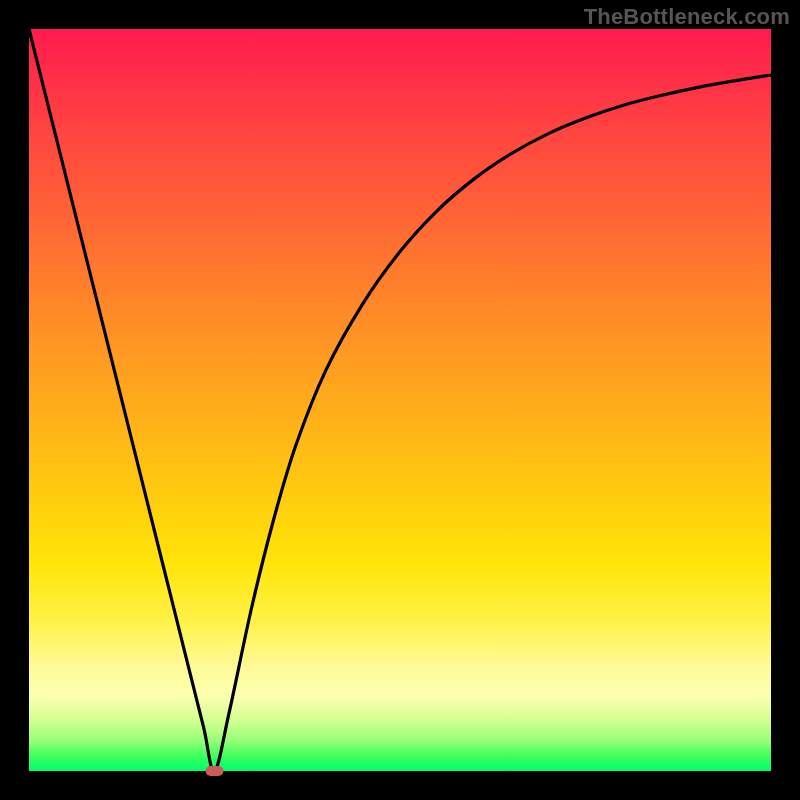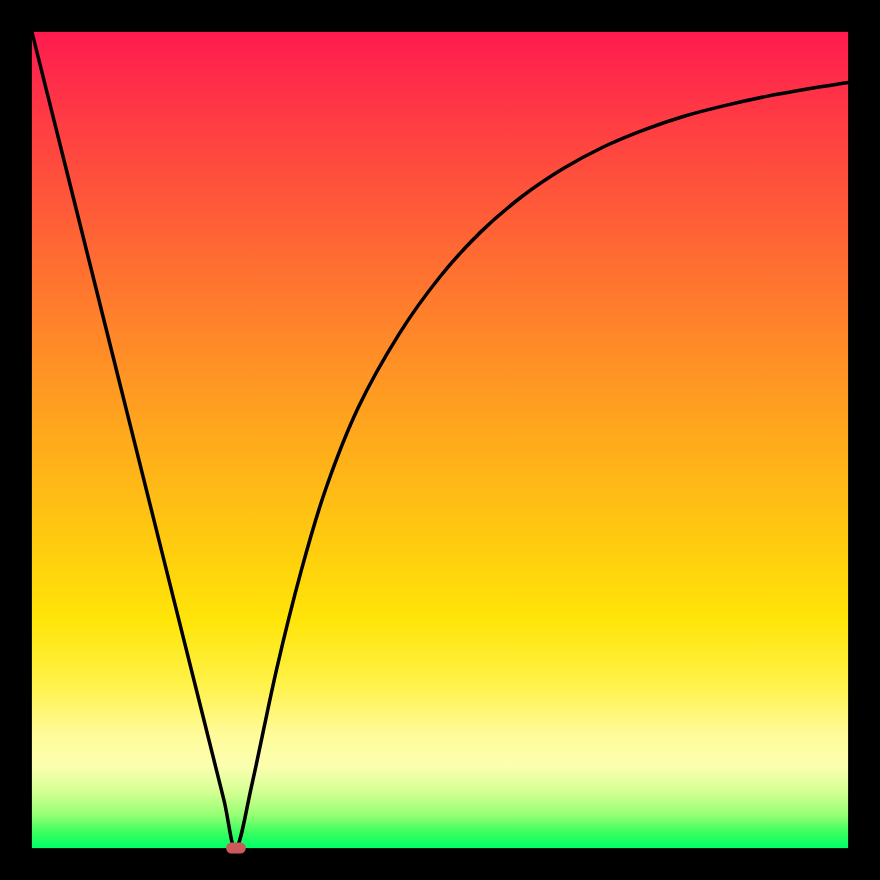--- a/index.html
+++ b/index.html
@@ -69,13 +69,14 @@
 </head>
 <body>
 
 <div class="frame">
   <div class="plot">
     <svg class="curve" viewBox="0 0 742 742" preserveAspectRatio="none">
       <path id="curve-path" fill="none" stroke="#000" stroke-width="3.2" stroke-linejoin="round" stroke-linecap="round" d="M 0.00 0.00 C 3.71 14.84, 14.84 59.36, 22.26 89.04 C 29.68 118.72, 37.10 148.40, 44.52 178.08 C 51.94 207.76, 59.36 237.44, 66.78 267.12 C 74.20 296.80, 81.62 326.48, 89.04 356.16 C 96.46 385.84, 103.88 415.52, 111.30 445.20 C 118.72 474.88, 126.14 504.56, 133.56 534.24 C 140.98 563.92, 149.02 596.07, 155.82 623.28 C 162.62 650.49, 169.42 677.69, 174.37 697.48 C 179.32 717.27, 181.17 744.47, 185.50 742.00 C 189.83 739.53, 194.16 709.85, 200.34 682.64 C 206.52 655.43, 215.18 610.91, 222.60 578.76 C 230.02 546.61, 237.44 516.93, 244.86 489.72 C 252.28 462.51, 258.46 440.25, 267.12 415.52 C 275.78 390.79, 285.67 364.82, 296.80 341.32 C 307.93 317.82, 321.53 294.33, 333.90 274.54 C 346.27 254.75, 358.63 238.06, 371.00 222.60 C 383.37 207.14, 395.73 193.91, 408.10 181.79 C 420.47 169.67, 432.83 159.41, 445.20 149.88 C 457.57 140.36, 469.93 132.20, 482.30 124.66 C 494.67 117.11, 507.03 110.56, 519.40 104.62 C 531.77 98.69, 544.13 93.74, 556.50 89.04 C 568.87 84.34, 581.23 80.14, 593.60 76.43 C 605.97 72.72, 618.33 69.75, 630.70 66.78 C 643.07 63.81, 655.43 61.09, 667.80 58.62 C 680.17 56.14, 692.53 54.04, 704.90 51.94 C 717.27 49.84, 735.82 46.99, 742.00 46.00"></path>
       <rect id="marker-rect" class="marker" rx="5" ry="5" x="176.50" y="737.00" width="18" height="10"></rect>
     </svg>
   </div>
+  <div class="watermark">TheBottleneck.com</div>
 </div>
 
 </body></html>

